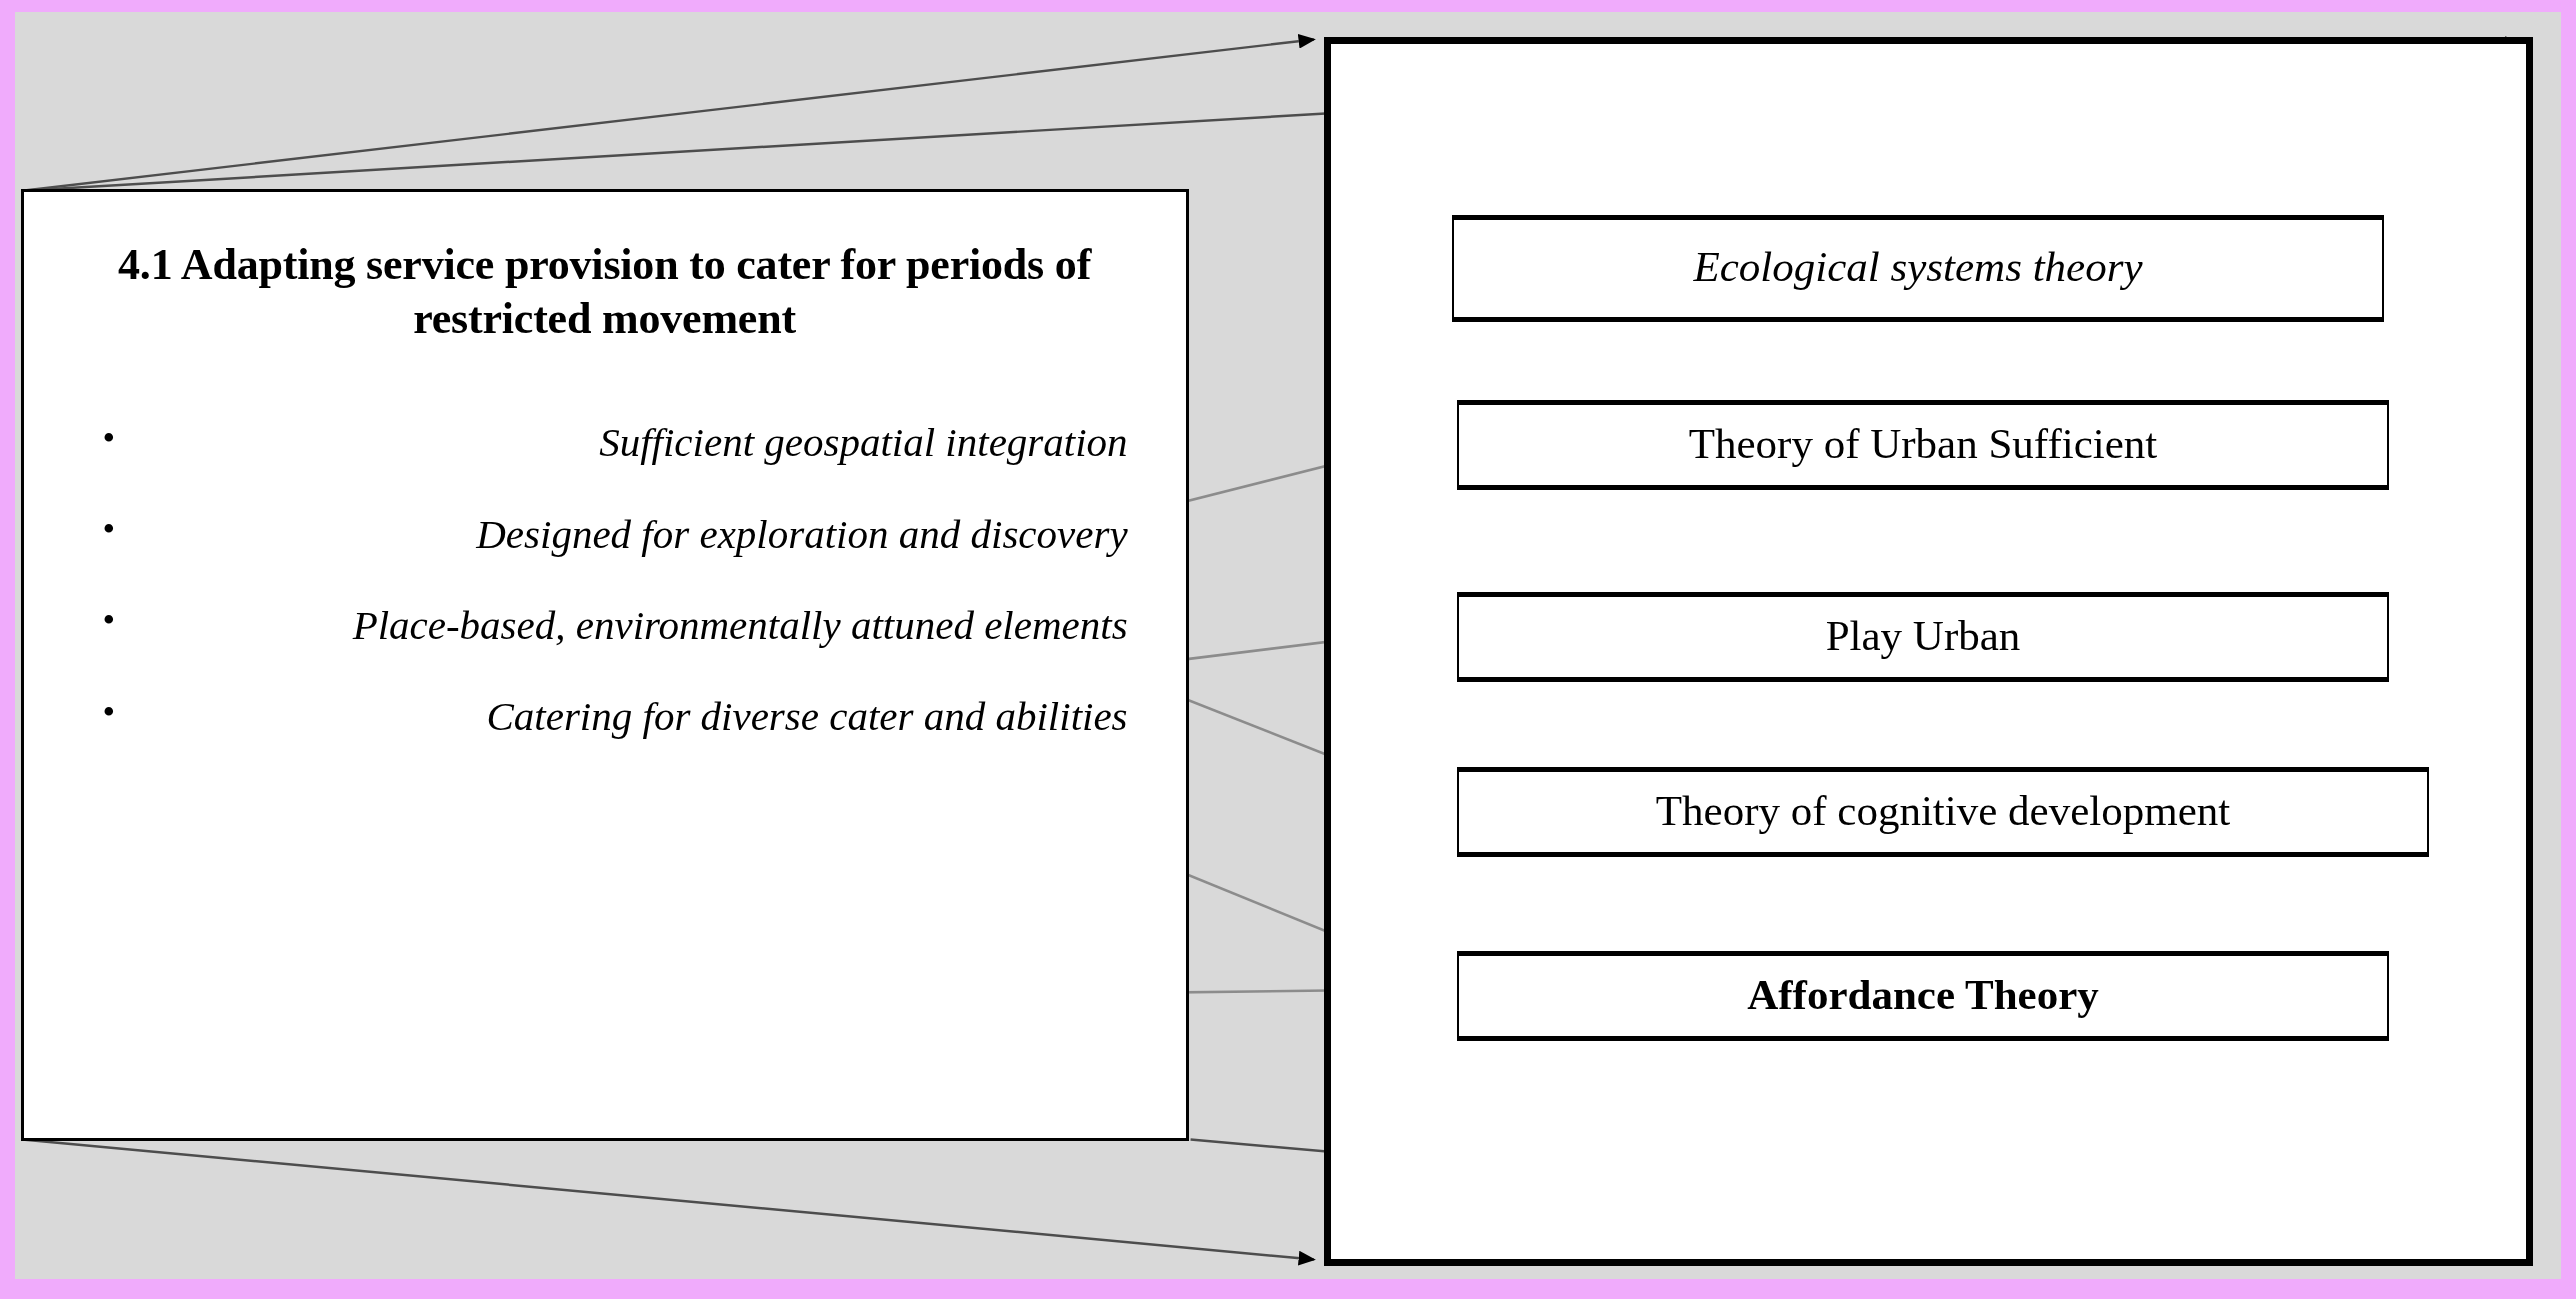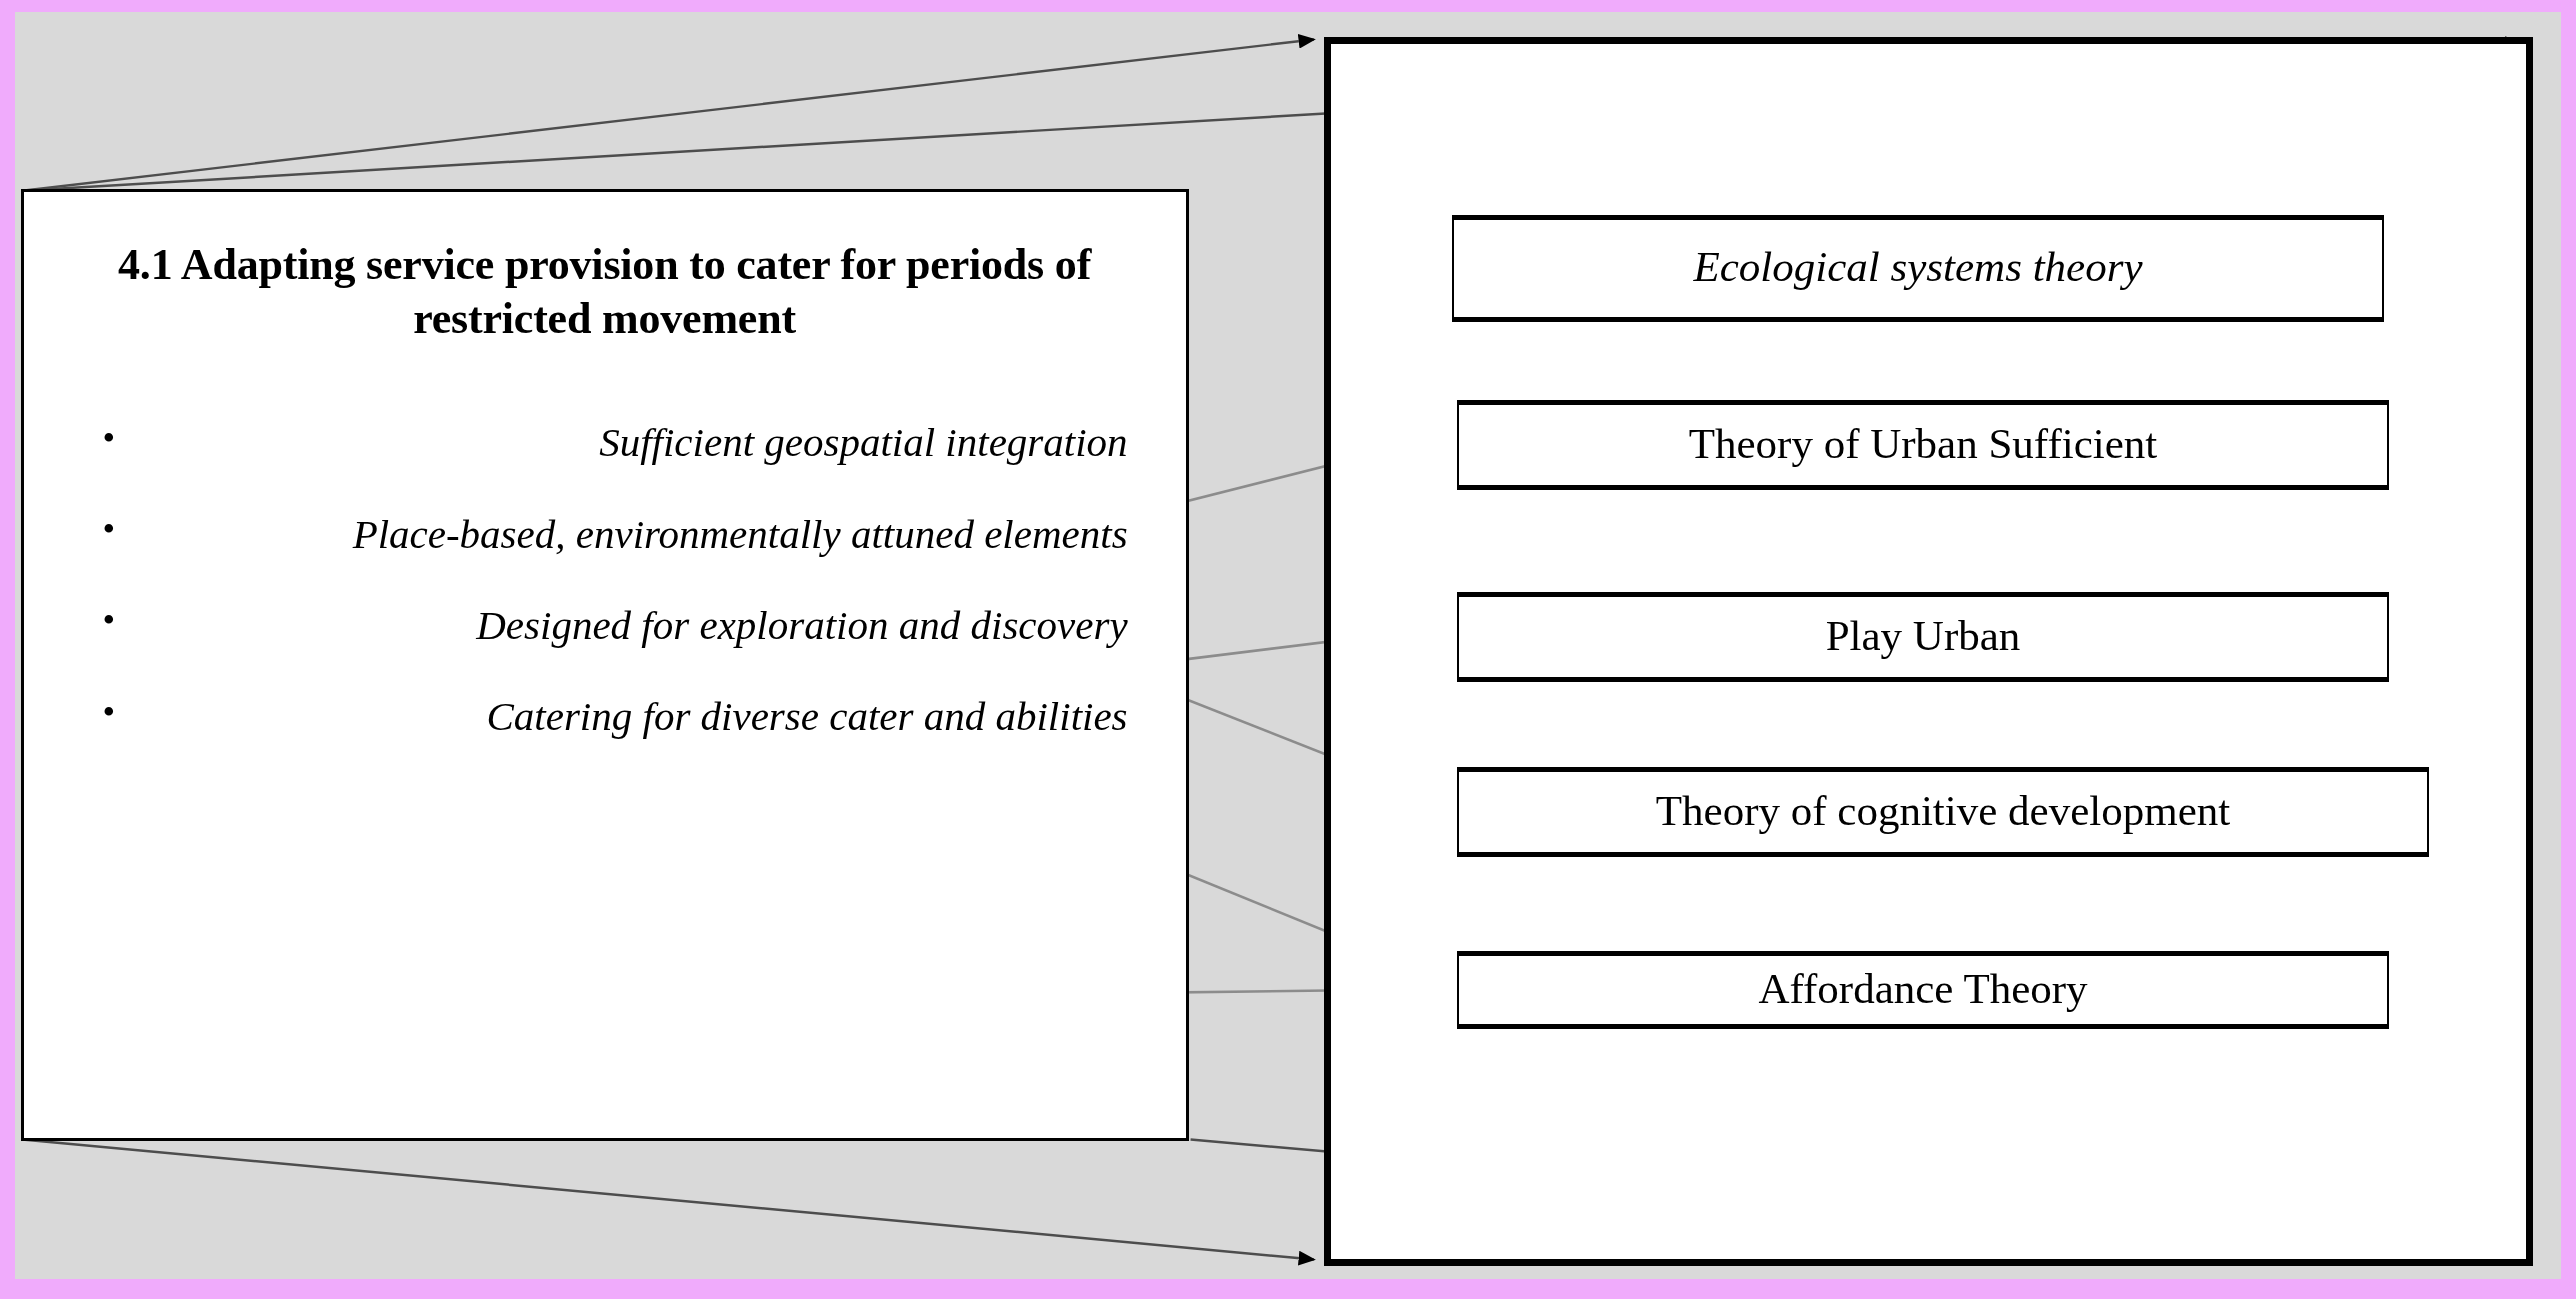--- a/index.html
+++ b/index.html
@@ -142,38 +142,38 @@
       <line x1="1360" y1="818" x2="1758" y2="975" marker-end="url(#arrow-grey)"></line>
       <line x1="1332" y1="1018" x2="1758" y2="1192" marker-end="url(#arrow-grey)"></line>
       <line x1="1362" y1="1208" x2="1758" y2="1203" marker-end="url(#arrow-grey)"></line>
     </g>
   </svg>
 
   <div id="left-panel">
     <div id="left-heading">4.1 Adapting service provision to cater for periods of restricted movement</div>
     <ul id="bullet-list">
       <li>Sufficient geospatial integration</li>
+      <li>Designed for exploration and discovery</li>
       <li>Place-based, environmentally attuned elements</li>
-      <li>Designed for exploration and discovery</li>
       <li>Catering for diverse cater and abilities</li>
     </ul>
   </div>
 
   <div id="right-panel">
     <div class="theory-box" style="left:121px; top:171px; width:932px; height:107px;font-style:italic;">
       <span>Ecological systems theory</span>
     </div>
     <div class="theory-box" style="left:126px; top:356px; width:932px; height:90px;">
       <span>Theory of Urban Sufficient</span>
     </div>
     <div class="theory-box" style="left:126px; top:548px; width:932px; height:90px;">
       <span>Play Urban</span>
     </div>
     <div class="theory-box" style="left:126px; top:723px; width:972px; height:90px;">
       <span>Theory of cognitive development</span>
     </div>
-    <div class="theory-box" style="left:126px; top:907px; width:932px; height:78px;">
+    <div class="theory-box" style="left:126px; top:907px; width:932px; height:90px;font-weight:bold;">
       <span>Affordance Theory</span>
     </div>
   </div>
 
 </div>
 
 
 </body></html>

